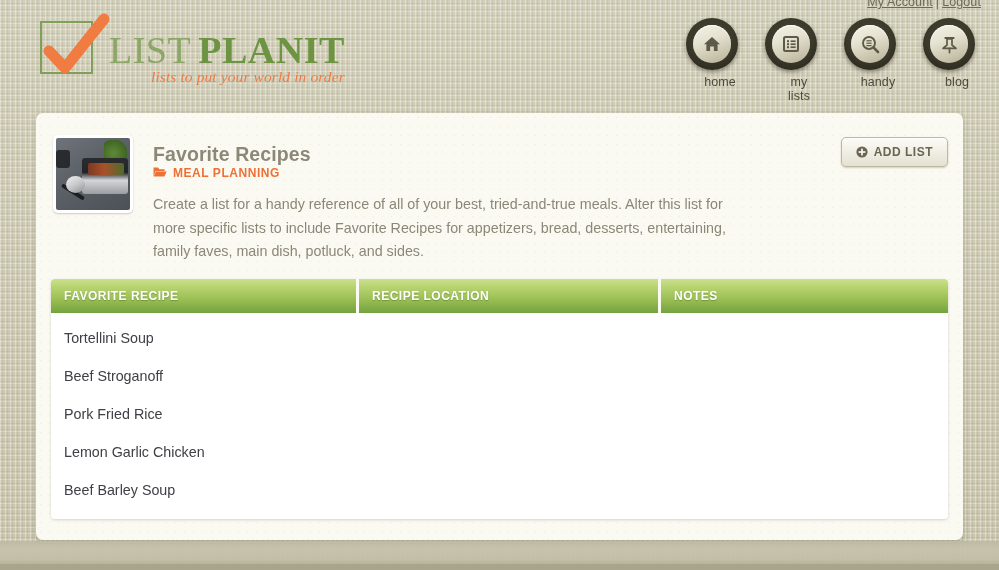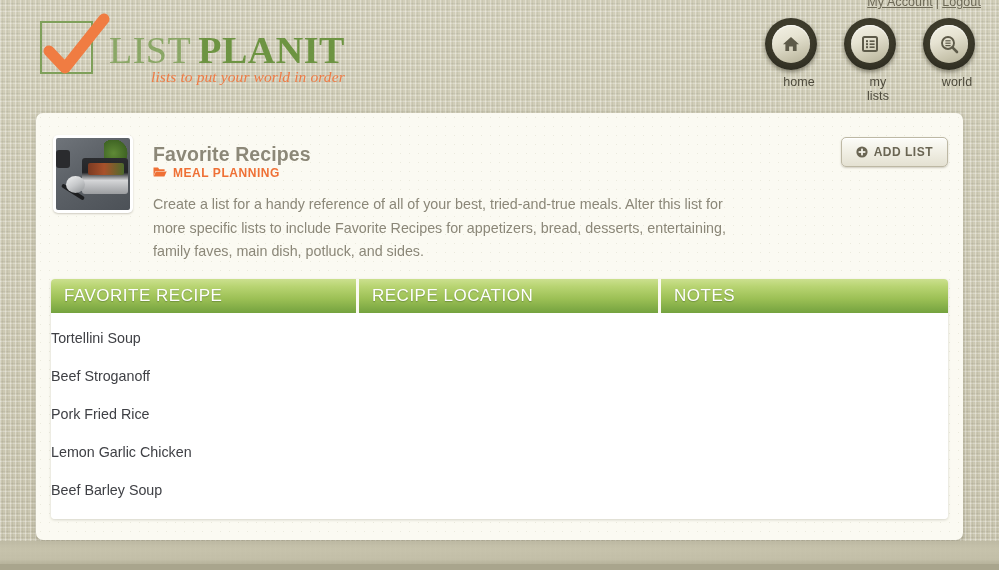--- a/index.html
+++ b/index.html
@@ -305,22 +305,22 @@
     box-shadow: 0 1px 3px rgba(120,115,95,.28);
   }
   #table-head {
     display: flex;
     height: 34px;
     background: #fff;
   }
   #table-head .th {
     background: linear-gradient(180deg, #cbe08e 0%, #b8d472 22%, #9cc055 58%, #74a23f 100%);
     color: #ffffff;
-    font-size: 17px;
-    font-weight: normal;
+    font-size: 12px;
+    font-weight: bold;
     letter-spacing: .5px;
     display: flex;
     align-items: center;
     padding-left: 13px;
     box-sizing: border-box;
     text-shadow: 0 1px 1px rgba(70,100,40,.45);
   }
   #table-head .th.c0 { width: 305px; }
   #table-head .gap { width: 3px; background: #fbfaf2; }
   #table-head .th.c1 { width: 299px; }
@@ -331,21 +331,21 @@
     padding: 6px 0 10px 0;
   }
   .trow {
     display: flex;
     height: 38px;
     align-items: center;
   }
   .trow .td {
     font-size: 14.3px;
     color: #3f4045;
-    padding-left: 0;
+    padding-left: 13px;
     box-sizing: border-box;
   }
   .trow .td.c0 { width: 308px; }
   .trow .td.c1 { width: 302px; }
   .trow .td.c2 { flex: 1; }
 </style>
 </head>
 <body>
 
 <div id="page">
@@ -406,24 +406,36 @@
           <div class="inner">
             <svg width="21" height="21" viewBox="0 0 21 21">
               <circle cx="9" cy="9" r="6" fill="none" stroke="#5d5a49" stroke-width="1.9"></circle>
               <line x1="6.4" y1="6.8" x2="11.6" y2="6.8" stroke="#5d5a49" stroke-width="1.2"></line>
               <line x1="6.4" y1="9.2" x2="11.6" y2="9.2" stroke="#5d5a49" stroke-width="1.2"></line>
               <line x1="6.4" y1="11.6" x2="11.6" y2="11.6" stroke="#5d5a49" stroke-width="1.2"></line>
               <line x1="13.4" y1="13.4" x2="18" y2="18" stroke="#5d5a49" stroke-width="2.6" stroke-linecap="round"></line>
             </svg>
           </div>
         </div>
-        <div class="nav-label">world</div>
-      </div>
-
-
+        <div class="nav-label">handy</div>
+      </div>
+
+
+      <div class="nav-item">
+        <div class="nav-btn">
+          <div class="inner">
+            <svg width="21" height="21" viewBox="0 0 21 21">
+              <rect x="5.6" y="3" width="9.8" height="2" fill="#5d5a49"></rect>
+              <path d="M8 5 L8 11 L4 14.4 L17 14.4 L13 11 L13 5 Z" fill="none" stroke="#5d5a49" stroke-width="1.7" stroke-linejoin="round"></path>
+              <line x1="10.5" y1="14.4" x2="10.5" y2="18.6" stroke="#5d5a49" stroke-width="1.7" stroke-linecap="round"></line>
+            </svg>
+          </div>
+        </div>
+        <div class="nav-label">blog</div>
+      </div>
 
     </div>
   </div>
 
   <div id="card">
 
     <div id="thumb">
       <div class="photo">
         <div class="greens"></div>
         <div class="cooker"></div>

